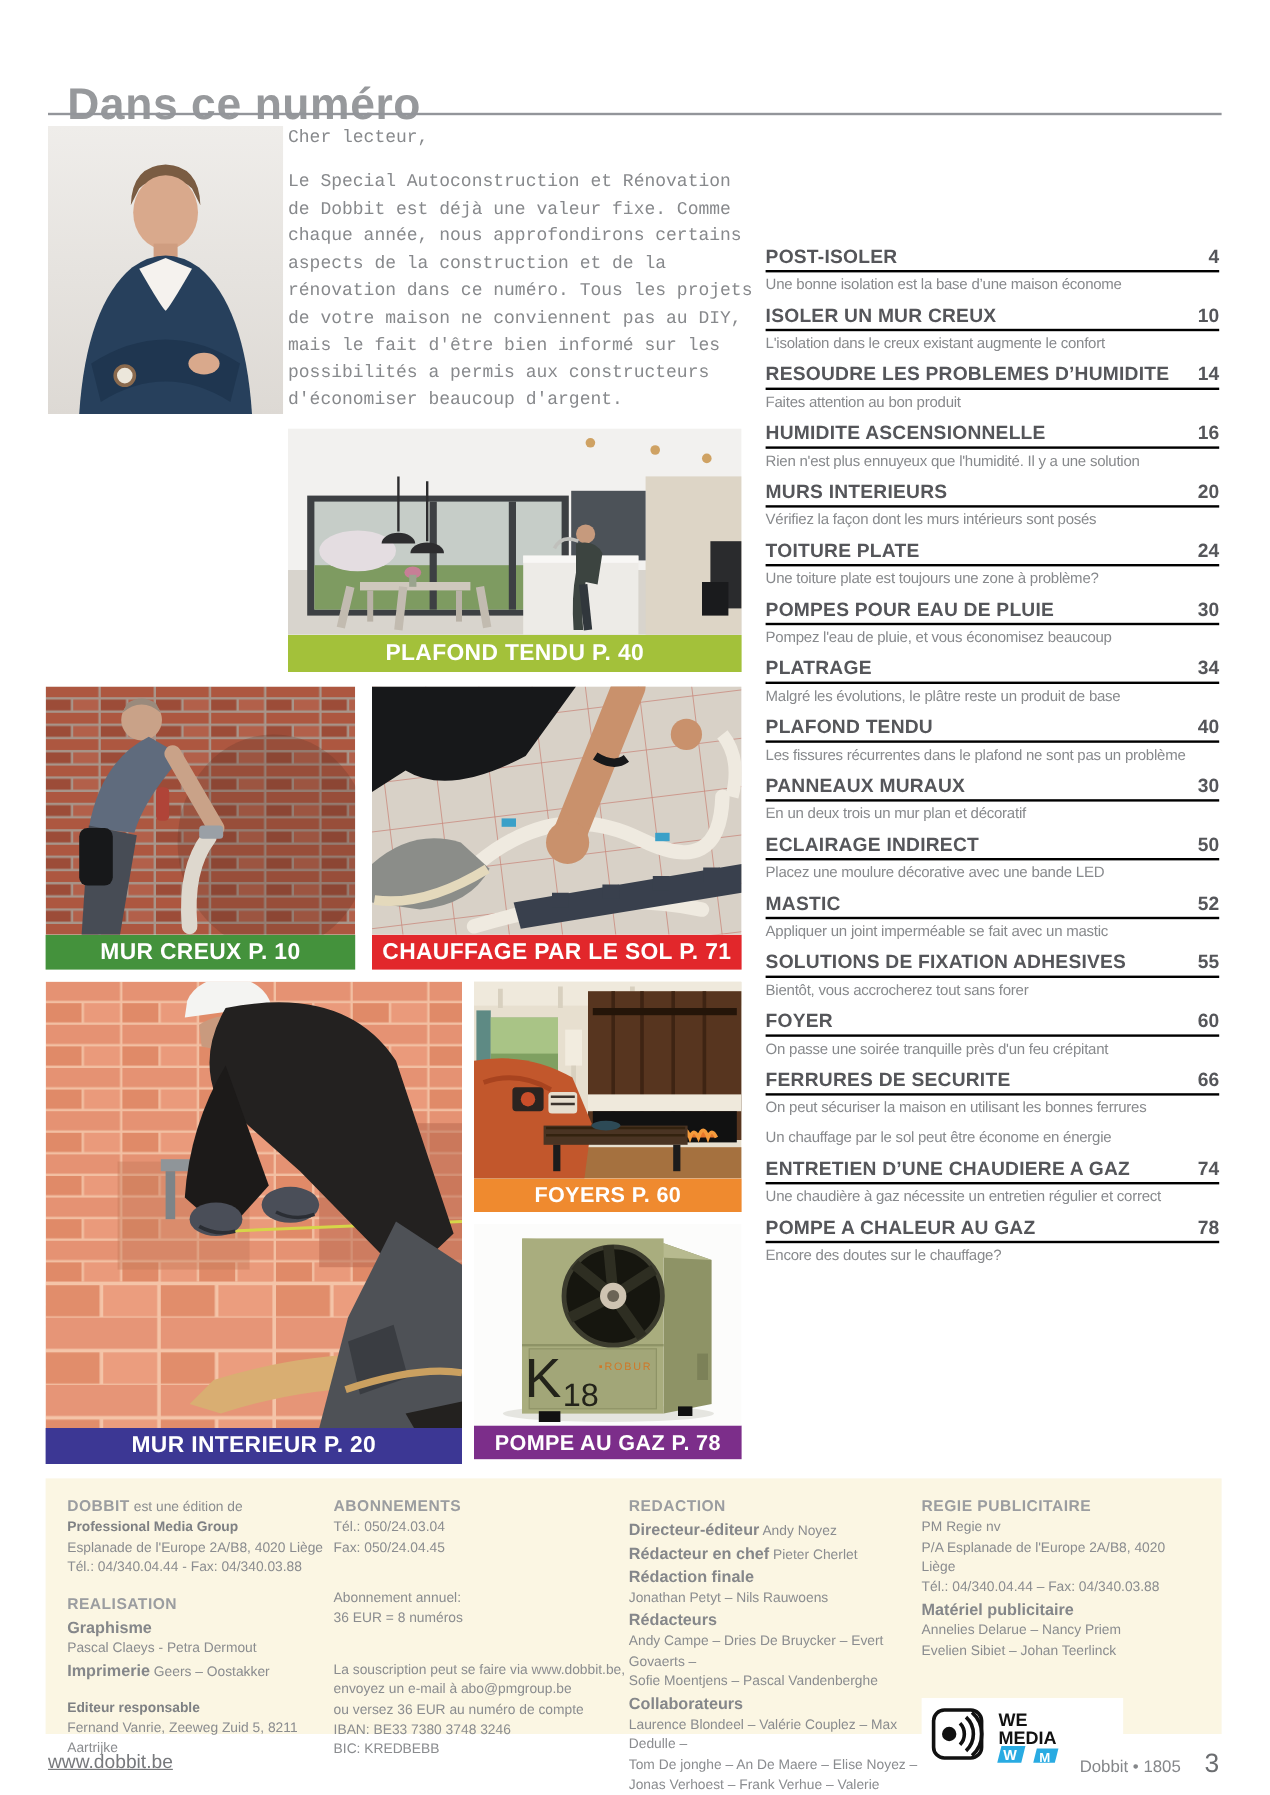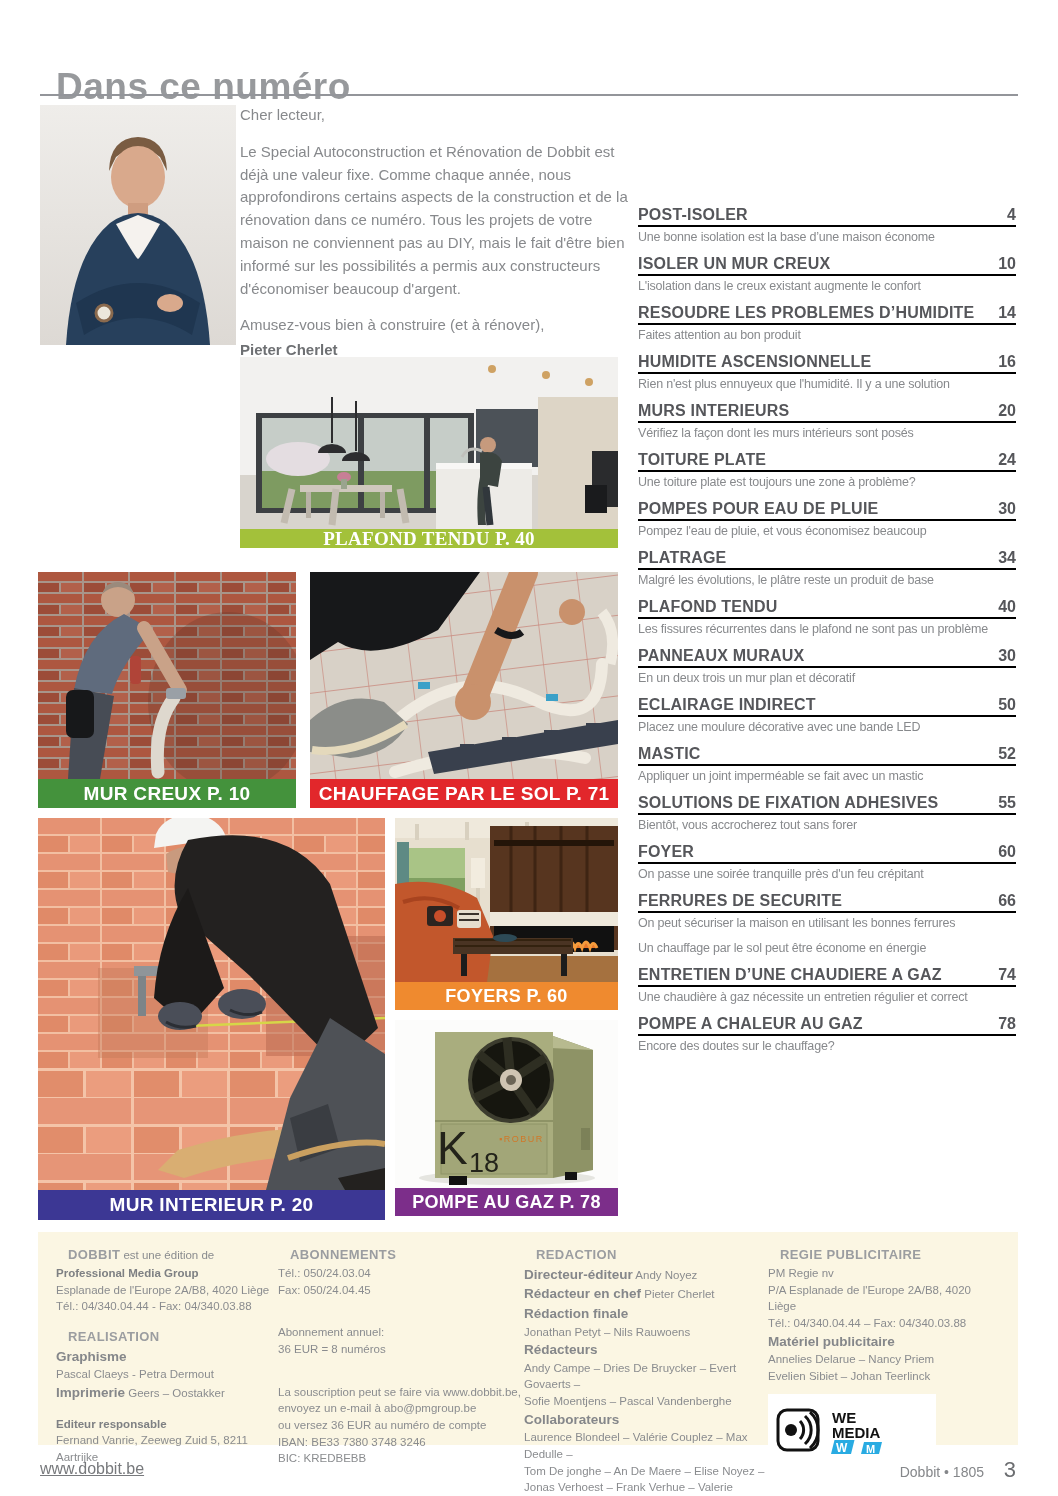--- a/index.html
+++ b/index.html
@@ -5,56 +5,56 @@
   html,body{margin:0;padding:0;}
   body{width:1058px;height:1496px;background:#ffffff;font-family:"Liberation Sans",sans-serif;position:relative;overflow:hidden;}
 
   .page-title{position:absolute;left:40px;top:50px;margin:16px;font-size:37px;font-weight:bold;color:#97999c;letter-spacing:.5px;}
   .title-rule{position:absolute;left:40px;top:94px;width:978px;height:2px;background:#93959a;}
 
   .editor-photo{position:absolute;left:40px;top:105px;width:196px;height:240px;}
   .editor-photo svg{display:block;}
 
   .letter{position:absolute;left:240px;top:104px;width:396px;color:#87898c;font-size:15px;line-height:1.52;}
-  .letter p{margin:0 0 14px 0;}
+  .letter p{margin:0 0 14px 0;font-family:Liberation Mono, monospace;}
   .letter .closing{margin-bottom:2px;}
   .letter .sig{font-weight:bold;color:#6e7073;}
 
   .toc{position:absolute;left:638px;top:206px;width:378px;}
   .toc-entry{margin-bottom:11px;}
   .toc-title-row{display:flex;justify-content:space-between;align-items:flex-end;border-bottom:2px solid #000000;padding-bottom:1px;}
   .toc-title{font-weight:bold;font-size:16px;color:#55565a;letter-spacing:.2px;white-space:nowrap;}
   .toc-page{font-weight:bold;font-size:16px;color:#55565a;padding-left:8px;}
   .toc-desc{font-size:12.5px;color:#87898c;margin-top:3px;white-space:nowrap;letter-spacing:-.2px;}
 
   .photo{position:absolute;}
   .photo svg{display:block;}
   .caption{height:29px;display:flex;align-items:center;justify-content:center;color:#ffffff;font-weight:bold;font-size:19px;letter-spacing:.3px;white-space:nowrap;}
   .photo-plafond{left:240px;top:357px;width:378px;}
-  .photo-plafond .caption{height:19px;font-family:Liberation Serif, serif;}
+  .photo-plafond .caption{height:31px;}
   .photo-murcreux{left:38px;top:572px;width:258px;}
   .photo-chauffage{left:310px;top:572px;width:308px;}
   .photo-murint{left:38px;top:818px;width:347px;}
   .photo-murint .caption{height:30px;}
   .photo-foyers{left:395px;top:818px;width:223px;}
   .photo-foyers .caption{font-size:18px;height:28px;}
   .photo-pompe{left:395px;top:1020px;width:223px;}
   .photo-pompe .caption{font-size:18px;height:28px;}
 
   .footer{position:absolute;left:38px;top:1232px;width:980px;height:213px;background:#fbf6e3;box-sizing:border-box;padding:14px 16px 10px 18px;display:flex;}
   .fcol{font-size:11.5px;color:#8a8c8f;line-height:1.45;}
   .fcol1{width:222px;}
   .fcol2{width:246px;}
   .fcol3{width:244px;}
   .fcol4{flex:1;}
-  .fhead{font-size:13px;font-weight:bold;color:#9b9da0;letter-spacing:.4px;margin-left:12px;}
+  .fhead{font-size:13px;font-weight:bold;color:#9b9da0;letter-spacing:.4px;}
   .fbold{font-weight:bold;color:#7e8083;}
   .fbig{font-size:13.5px;font-weight:bold;color:#85878a;}
   .fgap{height:13px;}
-  .wemedia{margin-top:10px;background:#ffffff;width:160px;height:62px;display:flex;align-items:flex-end;padding:2px 4px;}
+  .wemedia{margin-top:31px;background:#ffffff;width:160px;height:62px;display:flex;align-items:flex-start;padding:2px 4px;}
 
   .bottom-url{position:absolute;left:40px;top:1460px;font-size:16px;color:#77797c;text-decoration:underline;cursor:pointer;}
   .bottom-issue{position:absolute;right:74px;top:1464px;font-size:14px;color:#85878a;}
   .bottom-page{position:absolute;right:42px;top:1457px;font-size:22px;color:#6b6d70;}
 </style>
 </head>
 <body>
 
 <h1 class="page-title">Dans ce numéro</h1>
 <div class="title-rule"></div>

